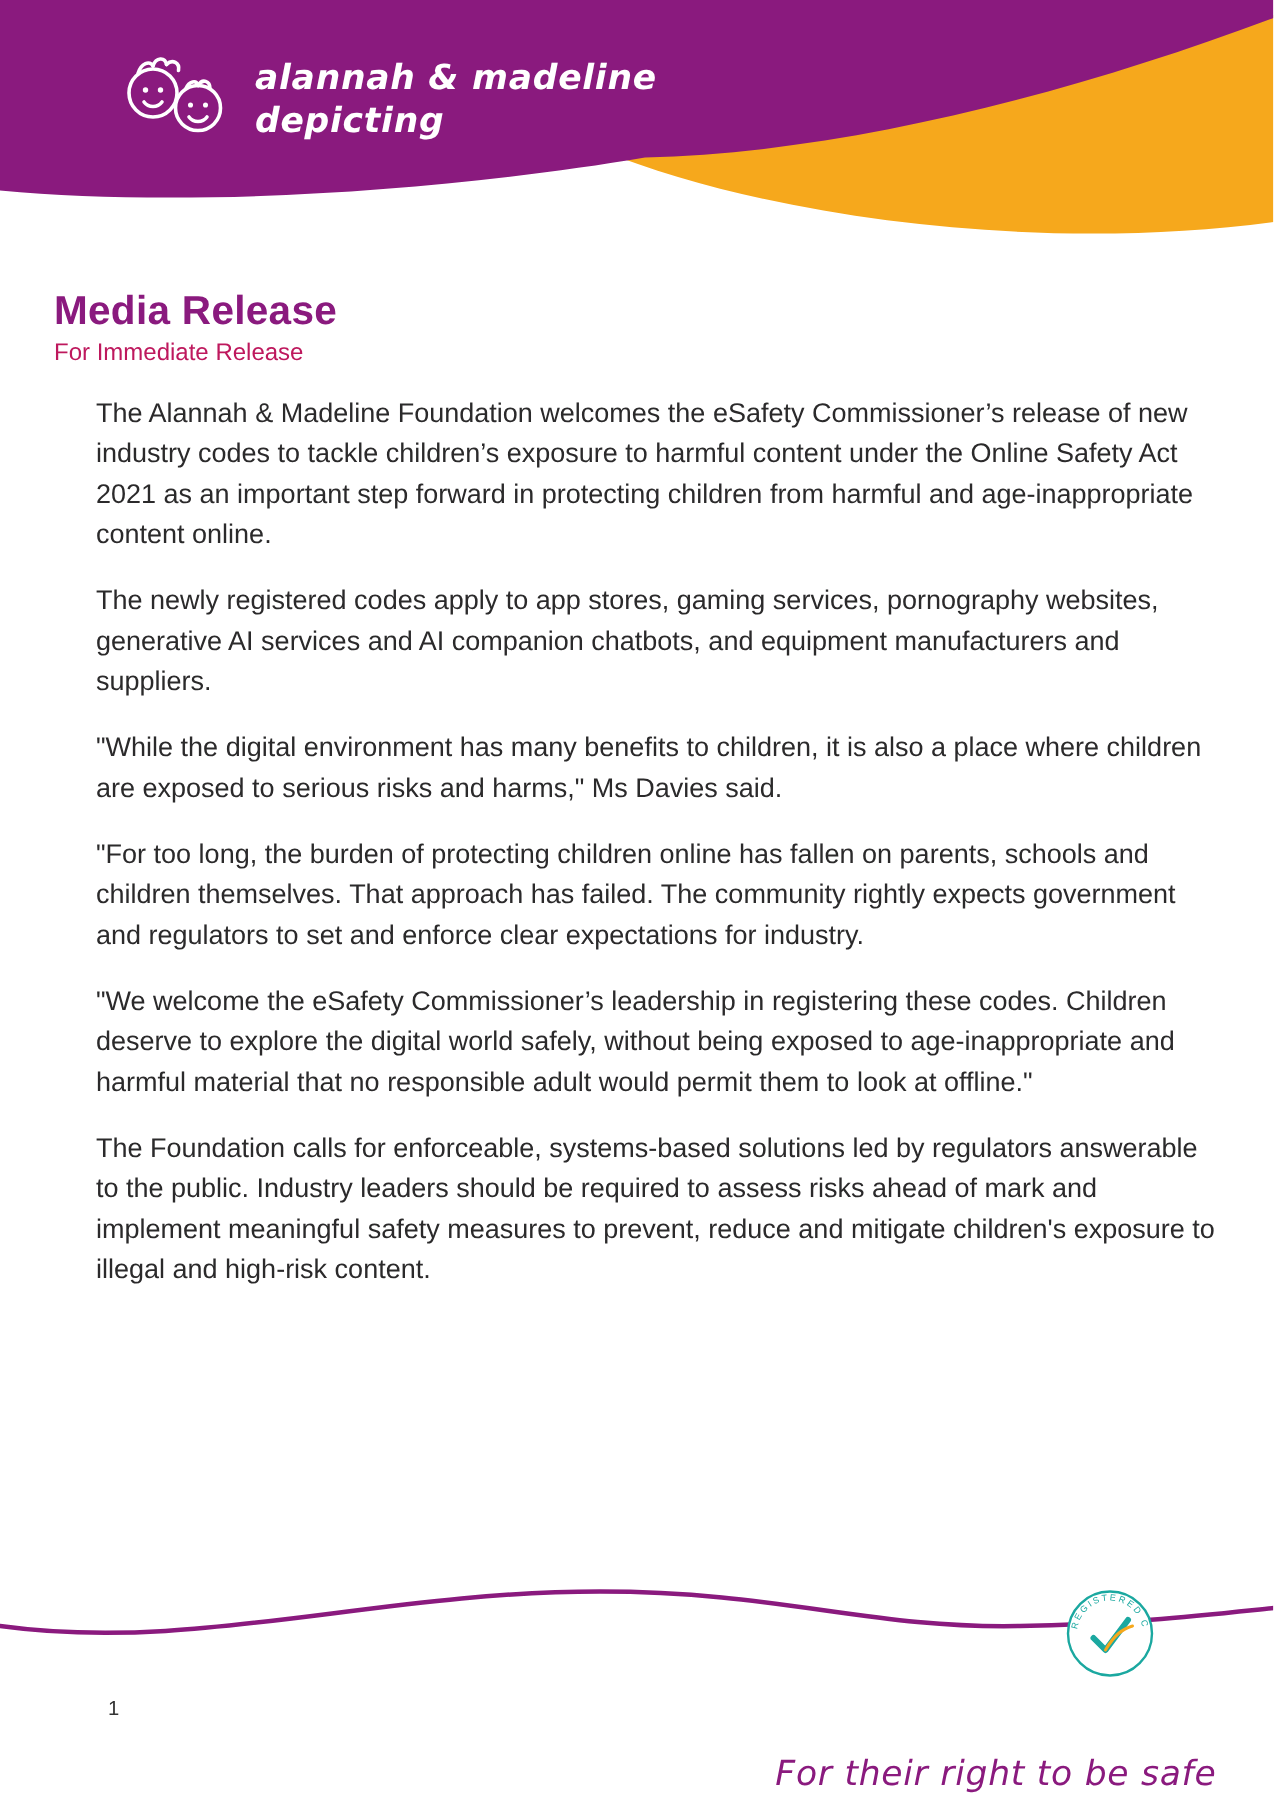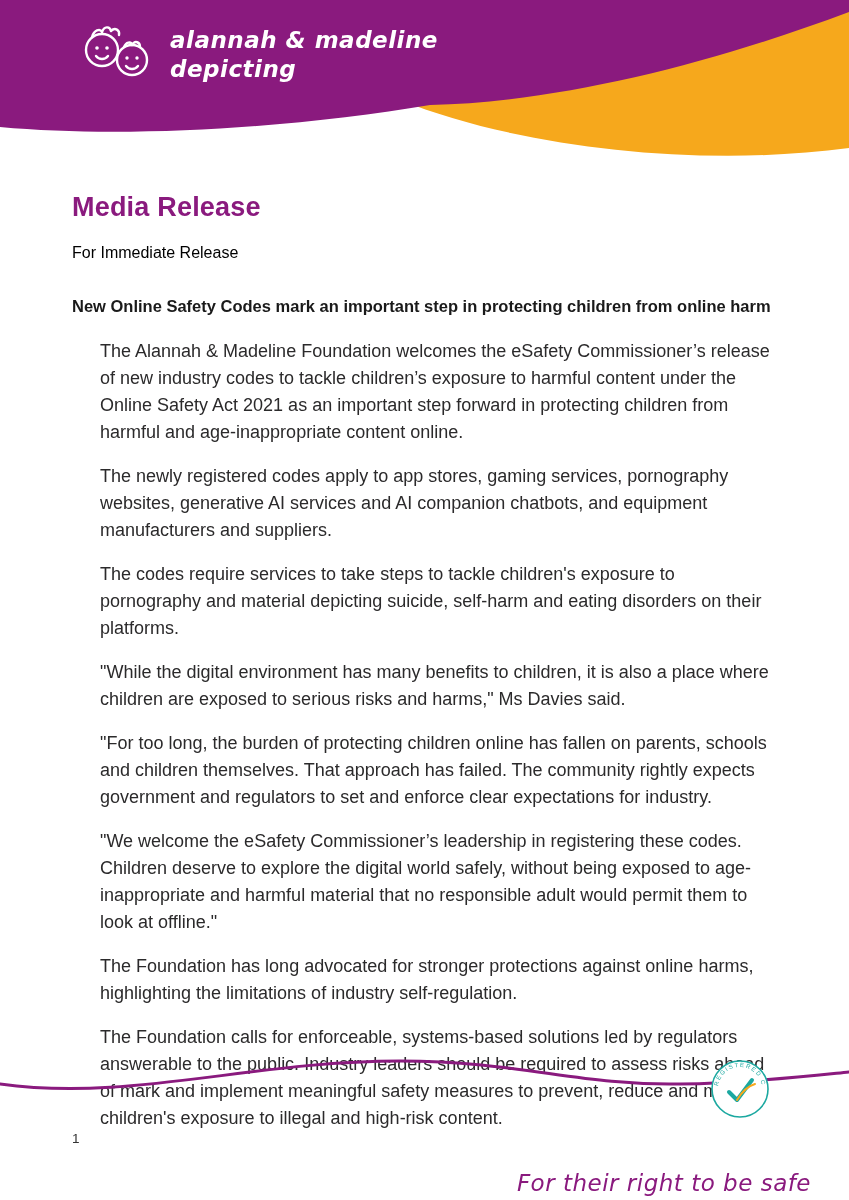--- a/index.html
+++ b/index.html
@@ -21,52 +21,52 @@
     width: 849px;
     height: 160px;
   }
   .header-waves {
     position: absolute;
     top: 0; left: 0;
     display: block;
   }
   .logo {
     position: absolute;
-    top: 16px;
+    top: 28px;
     left: 74px;
     display: flex;
     align-items: center;
     gap: 8px;
     color: #ffffff;
   }
   .logo-text {
     font-family: "DejaVu Sans", sans-serif;
     font-style: italic;
     font-weight: bold;
     font-size: 23px;
     line-height: 1.25;
     letter-spacing: 0.5px;
     color: #ffffff;
   }
 
   
   .content {
     position: relative;
-    padding: 0 72px;
+    padding: 0 36px;
   }
   .page-title {
     margin-top: 32px;
     color: #8a1a7e;
     font-size: 27px;
     font-weight: bold;
     letter-spacing: 0.2px;
   }
   .release-status {
-    margin-top: 21px;
-    color: #000000;
+    margin-top: 4px;
+    color: #be185d;
     font-size: 16px;
   }
   .headline {
     margin-top: 30px;
     color: #1a1a1a;
     font-size: 16.5px;
     font-weight: bold;
     line-height: 1.78;
   }
   .para {
@@ -146,29 +146,26 @@
         <div>alannah &amp; madeline</div>
         <div>depicting</div>
       </div>
     </div>
   </div>
 
   <div class="content">
     <h1 class="page-title">Media Release</h1>
     <div class="release-status">For Immediate Release</div>
 
-    <h2 class="headline">New Online Safety Codes mark an important step in protecting children from online harm</h2>
 
     <p class="para">The Alannah &amp; Madeline Foundation welcomes the eSafety Commissioner’s release of new industry codes to tackle children’s exposure to harmful content under the Online Safety Act 2021 as an important step forward in protecting children from harmful and age-inappropriate content online.</p>
     <p class="para">The newly registered codes apply to app stores, gaming services, pornography websites, generative AI services and AI companion chatbots, and equipment manufacturers and suppliers.</p>
-    <p class="para">The codes require services to take steps to tackle children's exposure to pornography and material depicting suicide, self-harm and eating disorders on their platforms.</p>
     <p class="para">"While the digital environment has many benefits to children, it is also a place where children are exposed to serious risks and harms," Ms Davies said.</p>
     <p class="para">"For too long, the burden of protecting children online has fallen on parents, schools and children themselves. That approach has failed. The community rightly expects government and regulators to set and enforce clear expectations for industry.</p>
     <p class="para">"We welcome the eSafety Commissioner’s leadership in registering these codes. Children deserve to explore the digital world safely, without being exposed to age-inappropriate and harmful material that no responsible adult would permit them to look at offline."</p>
-    <p class="para">The Foundation has long advocated for stronger protections against online harms, highlighting the limitations of industry self-regulation.</p>
     <p class="para">The Foundation calls for enforceable, systems-based solutions led by regulators answerable to the public. Industry leaders should be required to assess risks ahead of mark and implement meaningful safety measures to prevent, reduce and mitigate children's exposure to illegal and high-risk content.</p>
   </div>
 
   <svg class="footer-wave" width="849" height="90" viewBox="0 0 849 90" aria-hidden="true">
     <path d="M0,36 C 130,54 250,13 400,13 C 520,13 580,38 680,36 C 750,35 810,28 849,24" fill="none" stroke="#8a1a7e" stroke-width="3" stroke-linecap="round"></path>
   </svg>
 
   <svg class="charity-badge" viewBox="0 0 60 60" aria-hidden="true">
     <circle cx="30" cy="30" r="28" fill="#ffffff" stroke="#1ba8a0" stroke-width="1.6"></circle>
     <defs>

